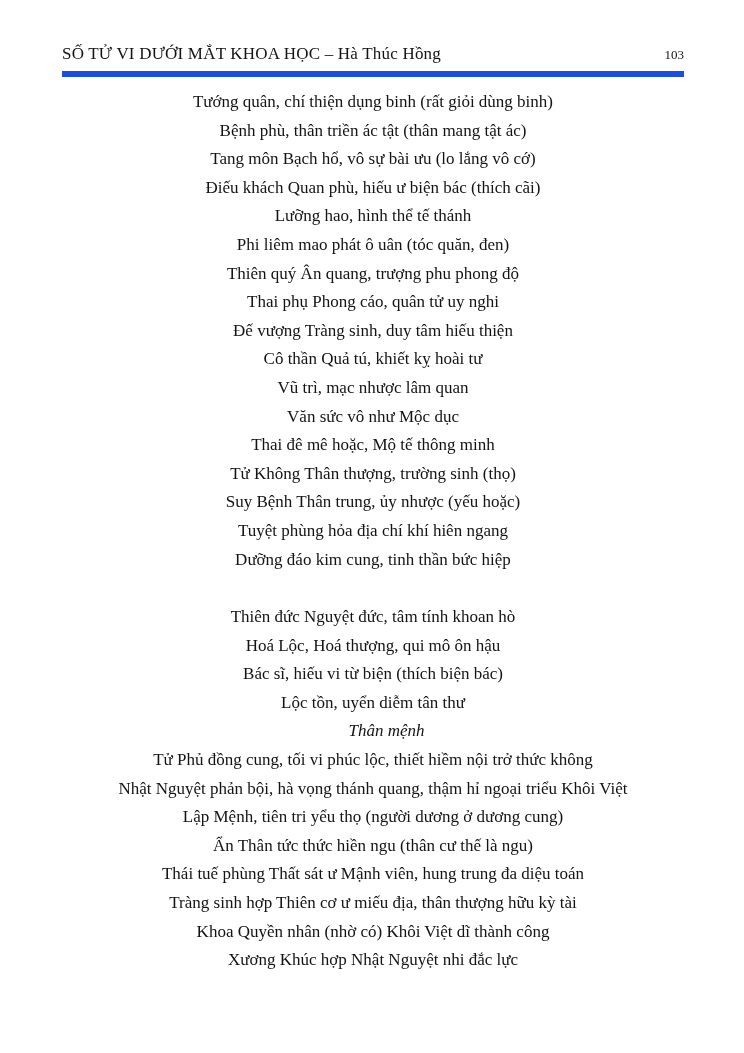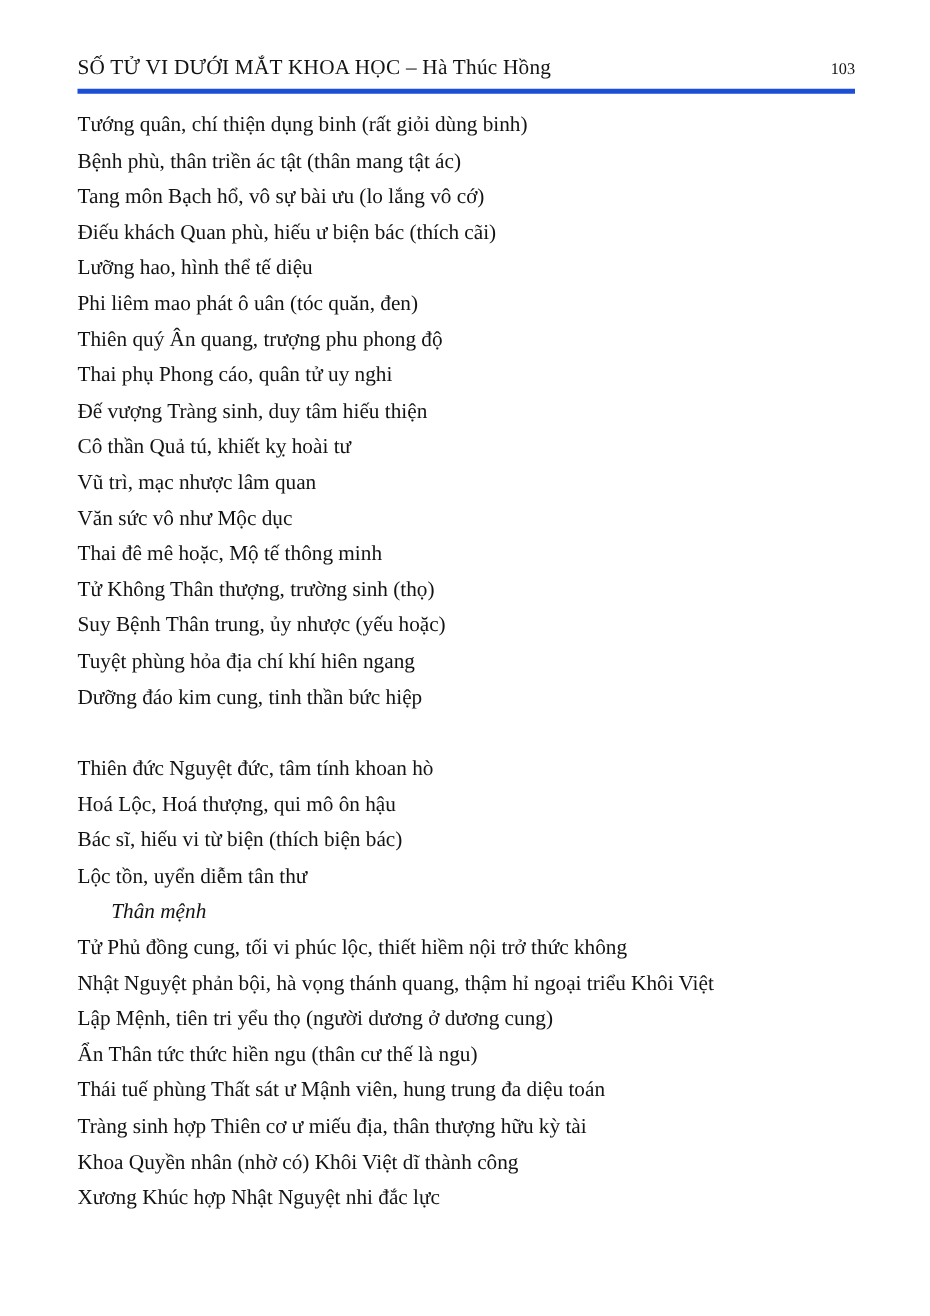--- a/index.html
+++ b/index.html
@@ -15,38 +15,39 @@
     box-sizing: border-box;
     padding: 44px 60px 0 62px;
     font-family: "Liberation Serif", "DejaVu Serif", serif;
     color: #131313;
     overflow: hidden;
   }
   .header {
     display: flex;
     justify-content: space-between;
     align-items: baseline;
-    border-bottom: 4px solid #1d4ed8;
+    border-bottom: 6px solid #1d4ed8;
     padding-bottom: 7px;
   }
   .header .title {
     font-size: 17px;
     letter-spacing: 0.2px;
     white-space: nowrap;
   }
   .header .pagenum {
     font-size: 13px;
   }
   .content {
     padding-top: 11px;
     font-size: 17px;
   }
   .line {
     line-height: 28.6px;
     white-space: nowrap;
+    text-align: center;
   }
   .spacer {
     height: 29px;
   }
   .subheading {
     font-style: italic;
     line-height: 28.6px;
     margin-left: 27px;
   }
 </style>
@@ -57,21 +58,21 @@
   <div class="header">
     <span class="title">SỐ TỬ VI DƯỚI MẮT KHOA HỌC – Hà Thúc Hồng</span>
     <span class="pagenum">103</span>
   </div>
   <div class="content">
     <div>
         <div class="line">Tướng quân, chí thiện dụng binh (rất giỏi dùng binh)</div>
         <div class="line">Bệnh phù, thân triền ác tật (thân mang tật ác)</div>
         <div class="line">Tang môn Bạch hổ, vô sự bài ưu (lo lắng vô cớ)</div>
         <div class="line">Điếu khách Quan phù, hiếu ư biện bác (thích cãi)</div>
-        <div class="line">Lưỡng hao, hình thể tế diệu</div>
+        <div class="line">Lưỡng hao, hình thể tế thánh</div>
         <div class="line">Phi liêm mao phát ô uân (tóc quăn, đen)</div>
         <div class="line">Thiên quý Ân quang, trượng phu phong độ</div>
         <div class="line">Thai phụ Phong cáo, quân tử uy nghi</div>
         <div class="line">Đế vượng Tràng sinh, duy tâm hiếu thiện</div>
         <div class="line">Cô thần Quả tú, khiết kỵ hoài tư</div>
         <div class="line">Vũ trì, mạc nhược lâm quan</div>
         <div class="line">Văn sức vô như Mộc dục</div>
         <div class="line">Thai đê mê hoặc, Mộ tế thông minh</div>
         <div class="line">Tử Không Thân thượng, trường sinh (thọ)</div>
         <div class="line">Suy Bệnh Thân trung, ủy nhược (yếu hoặc)</div>

